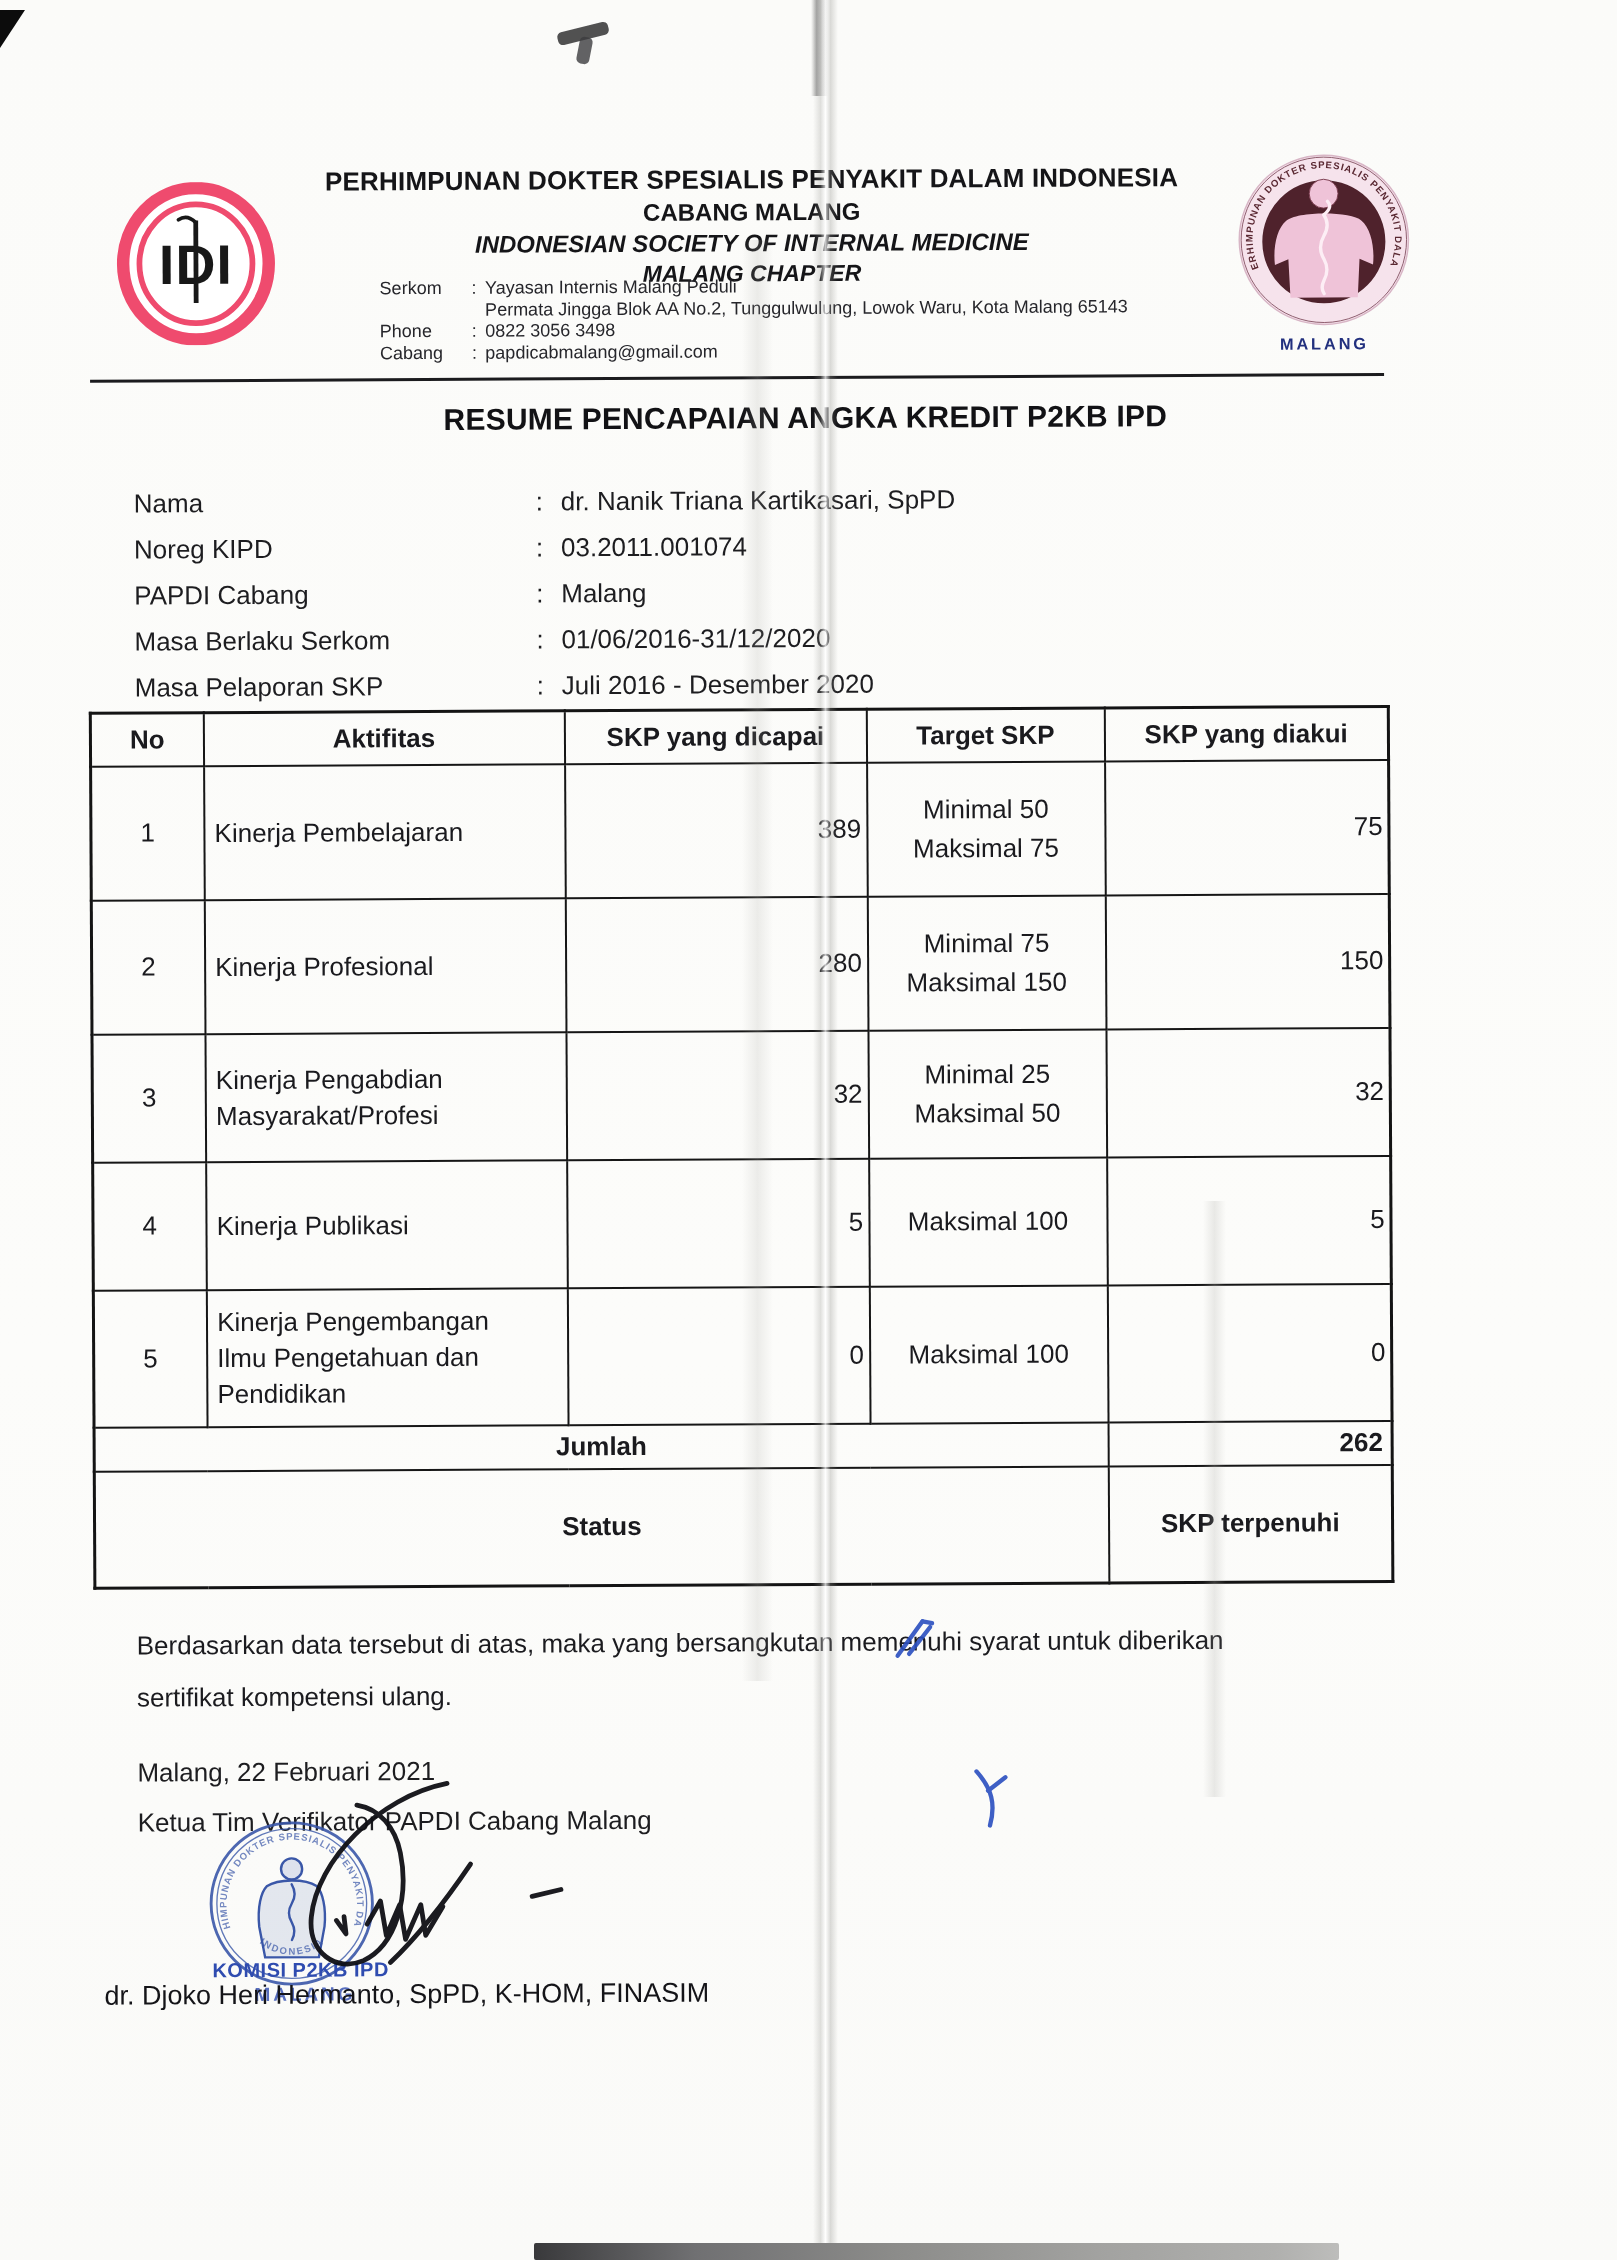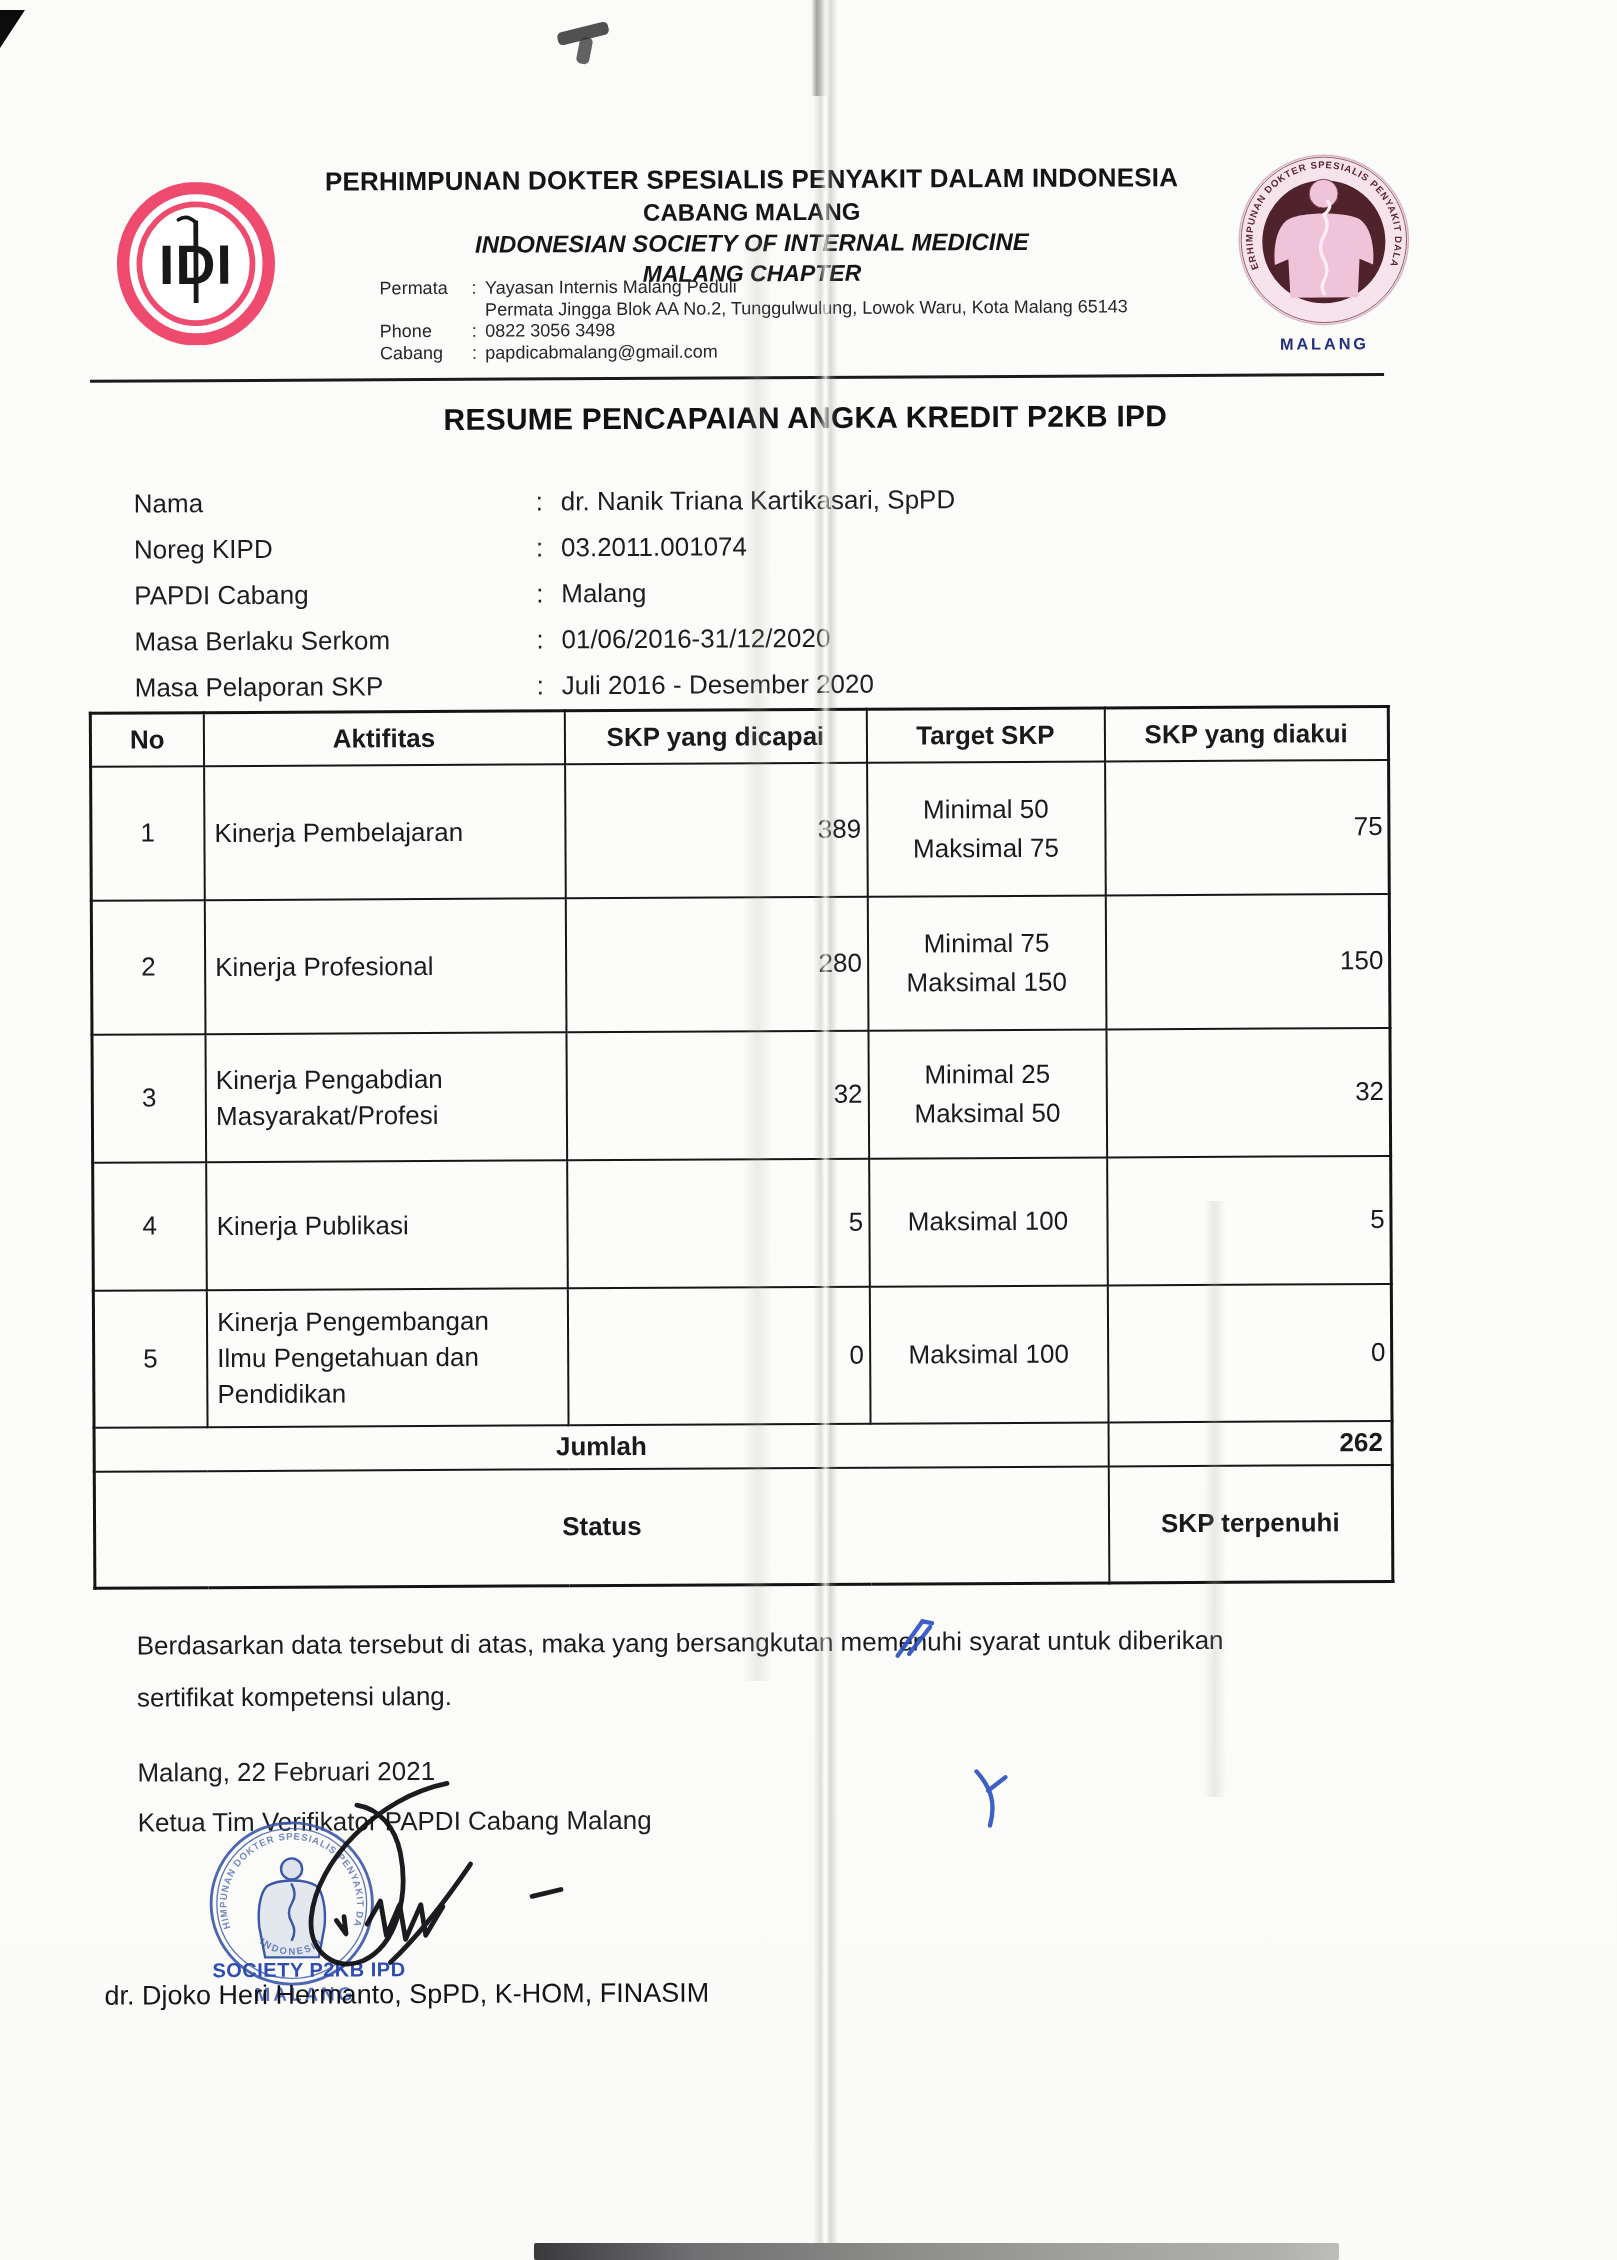--- a/index.html
+++ b/index.html
@@ -95,21 +95,21 @@
 
     <div class="org-block">
       <div class="org1">PERHIMPUNAN DOKTER SPESIALIS PENYAKIT DALAM INDONESIA</div>
       <div class="org2">CABANG MALANG</div>
       <div class="org3">INDONESIAN SOCIETY OF INTERNAL MEDICINE</div>
       <div class="org4">MALANG CHAPTER</div>
     </div>
 
     <div class="contact">
       <div class="crow">
-        <span>Permata</span>
+        <span>Serkom</span>
         <span>:</span>
         <span>Yayasan Internis Malang Peduli</span>
       </div>
       <div class="crow">
         <span></span>
           <span></span>
         <span>Permata Jingga Blok AA No.2, Tunggulwulung, Lowok Waru, Kota Malang 65143</span>
       </div>
       <div class="crow">
         <span>Phone</span>
@@ -266,21 +266,21 @@
       <text font-size="10" font-weight="700" fill="#3a57a8" opacity=".7" letter-spacing="1" font-family="Liberation Sans, DejaVu Sans, sans-serif">
         <textPath href="#stampArcTop" startOffset="50%" text-anchor="middle">PERHIMPUNAN DOKTER SPESIALIS PENYAKIT DALAM</textPath>
       </text>
       <text font-size="10" font-weight="700" fill="#3a57a8" opacity=".7" letter-spacing="2" font-family="Liberation Sans, DejaVu Sans, sans-serif">
         <textPath href="#stampArcBottom" startOffset="50%" text-anchor="middle">INDONESIA</textPath>
       </text>
       <circle cx="132" cy="52" r="11" fill="rgba(58,87,168,.15)" stroke="#3a57a8" stroke-width="2.5"></circle>
       <path d="M106,70 C100,76 96,92 98,112 L104,144 L160,144 L166,112 C168,92 164,76 158,70 C146,62 118,62 106,70 Z" fill="rgba(58,87,168,.12)" stroke="#3a57a8" stroke-width="2.5"></path>
       <path d="M132,68 q6,10 0,20 q-6,10 0,20 q5,9 0,18" fill="none" stroke="#3a57a8" stroke-width="2.5" stroke-linecap="round"></path>
     </svg>
-    <div class="stamp-komisi">SOCIETY P2KB IPD</div>
+    <div class="stamp-komisi">KOMISI P2KB IPD</div>
     <div class="stamp-malang">MALANG</div>
 
     <svg class="signature-svg" width="365" height="221" viewBox="0 0 380 230">
       <g fill="none" stroke="#101015" stroke-width="5" stroke-linecap="round" stroke-linejoin="round" opacity=".95">
         <path d="M212,12 C140,26 76,92 70,150 C66,188 96,208 124,196 C158,180 172,130 163,84 C158,58 142,38 118,34"></path>
         <path d="M236,96 C214,128 184,168 152,198"></path>
         <path d="M128,158 l14,-24 l6,36 l14,-32 l6,36 l16,-36 l5,32 l18,-30"></path>
         <path d="M96,154 l10,14 l-2,-18"></path>
         <path d="M300,130 l30,-7"></path>
       </g>

